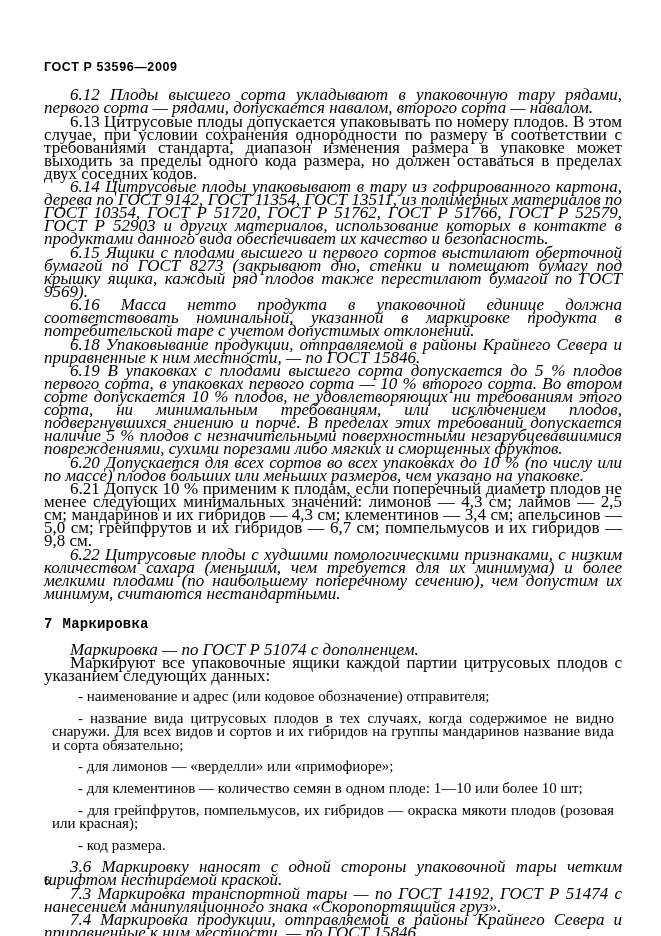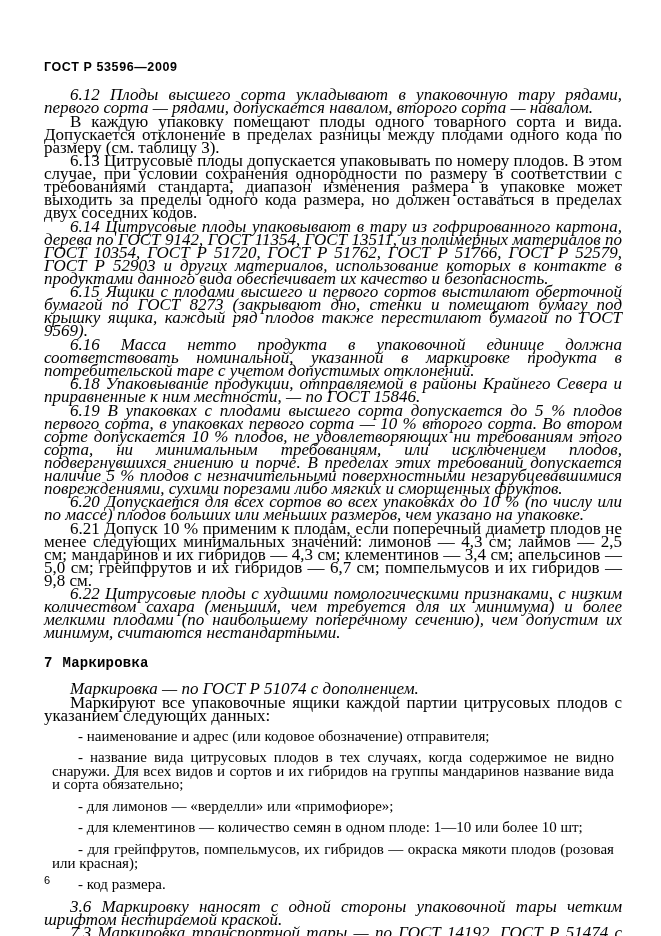--- a/index.html
+++ b/index.html
@@ -77,21 +77,20 @@
 </head>
 <body>
 
 <div class="page">
 
   <div class="header">ГОСТ Р 53596—2009</div>
 
   <div class="content">
 
     <p class="para">6.12 Плоды высшего сорта укладывают в упаковочную тару рядами, первого сорта — рядами, допускается навалом, второго сорта — навалом.</p>
-    <p class="para upright">В каждую упаковку помещают плоды одного товарного сорта и вида. Допускается отклонение в пределах разницы между плодами одного кода по размеру (см. таблицу 3).</p>
     <p class="para upright">6.13 Цитрусовые плоды допускается упаковывать по номеру плодов. В этом случае, при условии сохранения однородности по размеру в соответствии с требованиями стандарта, диапазон изменения размера в упаковке может выходить за пределы одного кода размера, но должен оставаться в пределах двух соседних кодов.</p>
     <p class="para">6.14 Цитрусовые плоды упаковывают в тару из гофрированного картона, дерева по ГОСТ 9142, ГОСТ 11354, ГОСТ 13511, из полимерных материалов по ГОСТ 10354, ГОСТ Р 51720, ГОСТ Р 51762, ГОСТ Р 51766, ГОСТ Р 52579, ГОСТ Р 52903 и других материалов, использование которых в контакте в продуктами данного вида обеспечивает их качество и безопасность.</p>
     <p class="para">6.15 Ящики с плодами высшего и первого сортов выстилают оберточной бумагой по ГОСТ 8273 (закрывают дно, стенки и помещают бумагу под крышку ящика, каждый ряд плодов также перестилают бумагой по ГОСТ 9569).</p>
     <p class="para">6.16 Масса нетто продукта в упаковочной единице должна соответствовать номинальной, указанной в маркировке продукта в потребительской таре с учетом допустимых отклонений.</p>
     <p class="para">6.18 Упаковывание продукции, отправляемой в районы Крайнего Севера и приравненные к ним местности, — по ГОСТ 15846.</p>
     <p class="para">6.19 В упаковках с плодами высшего сорта допускается до 5 % плодов первого сорта, в упаковках первого сорта — 10 % второго сорта. Во втором сорте допускается 10 % плодов, не удовлетворяющих ни требованиям этого сорта, ни минимальным требованиям, или исключением плодов, подвергнувшихся гниению и порче. В пределах этих требований допускается наличие 5 % плодов с незначительными поверхностными незарубцевавшимися повреждениями, сухими порезами либо мягких и сморщенных фруктов.</p>
     <p class="para">6.20 Допускается для всех сортов во всех упаковках до 10 % (по числу или по массе) плодов больших или меньших размеров, чем указано на упаковке.</p>
     <p class="para upright">6.21 Допуск 10 % применим к плодам, если поперечный диаметр плодов не менее следующих минимальных значений: лимонов — 4,3 см; лаймов — 2,5 см; мандаринов и их гибридов — 4,3 см; клементинов — 3,4 см; апельсинов — 5,0 см; грейпфрутов и их гибридов — 6,7 см; помпельмусов и их гибридов — 9,8 см.</p>
     <p class="para">6.22 Цитрусовые плоды с худшими помологическими признаками, с низким количеством сахара (меньшим, чем требуется для их минимума) и более мелкими плодами (по наибольшему поперечному сечению), чем допустим их минимум, считаются нестандартными.</p>
 

